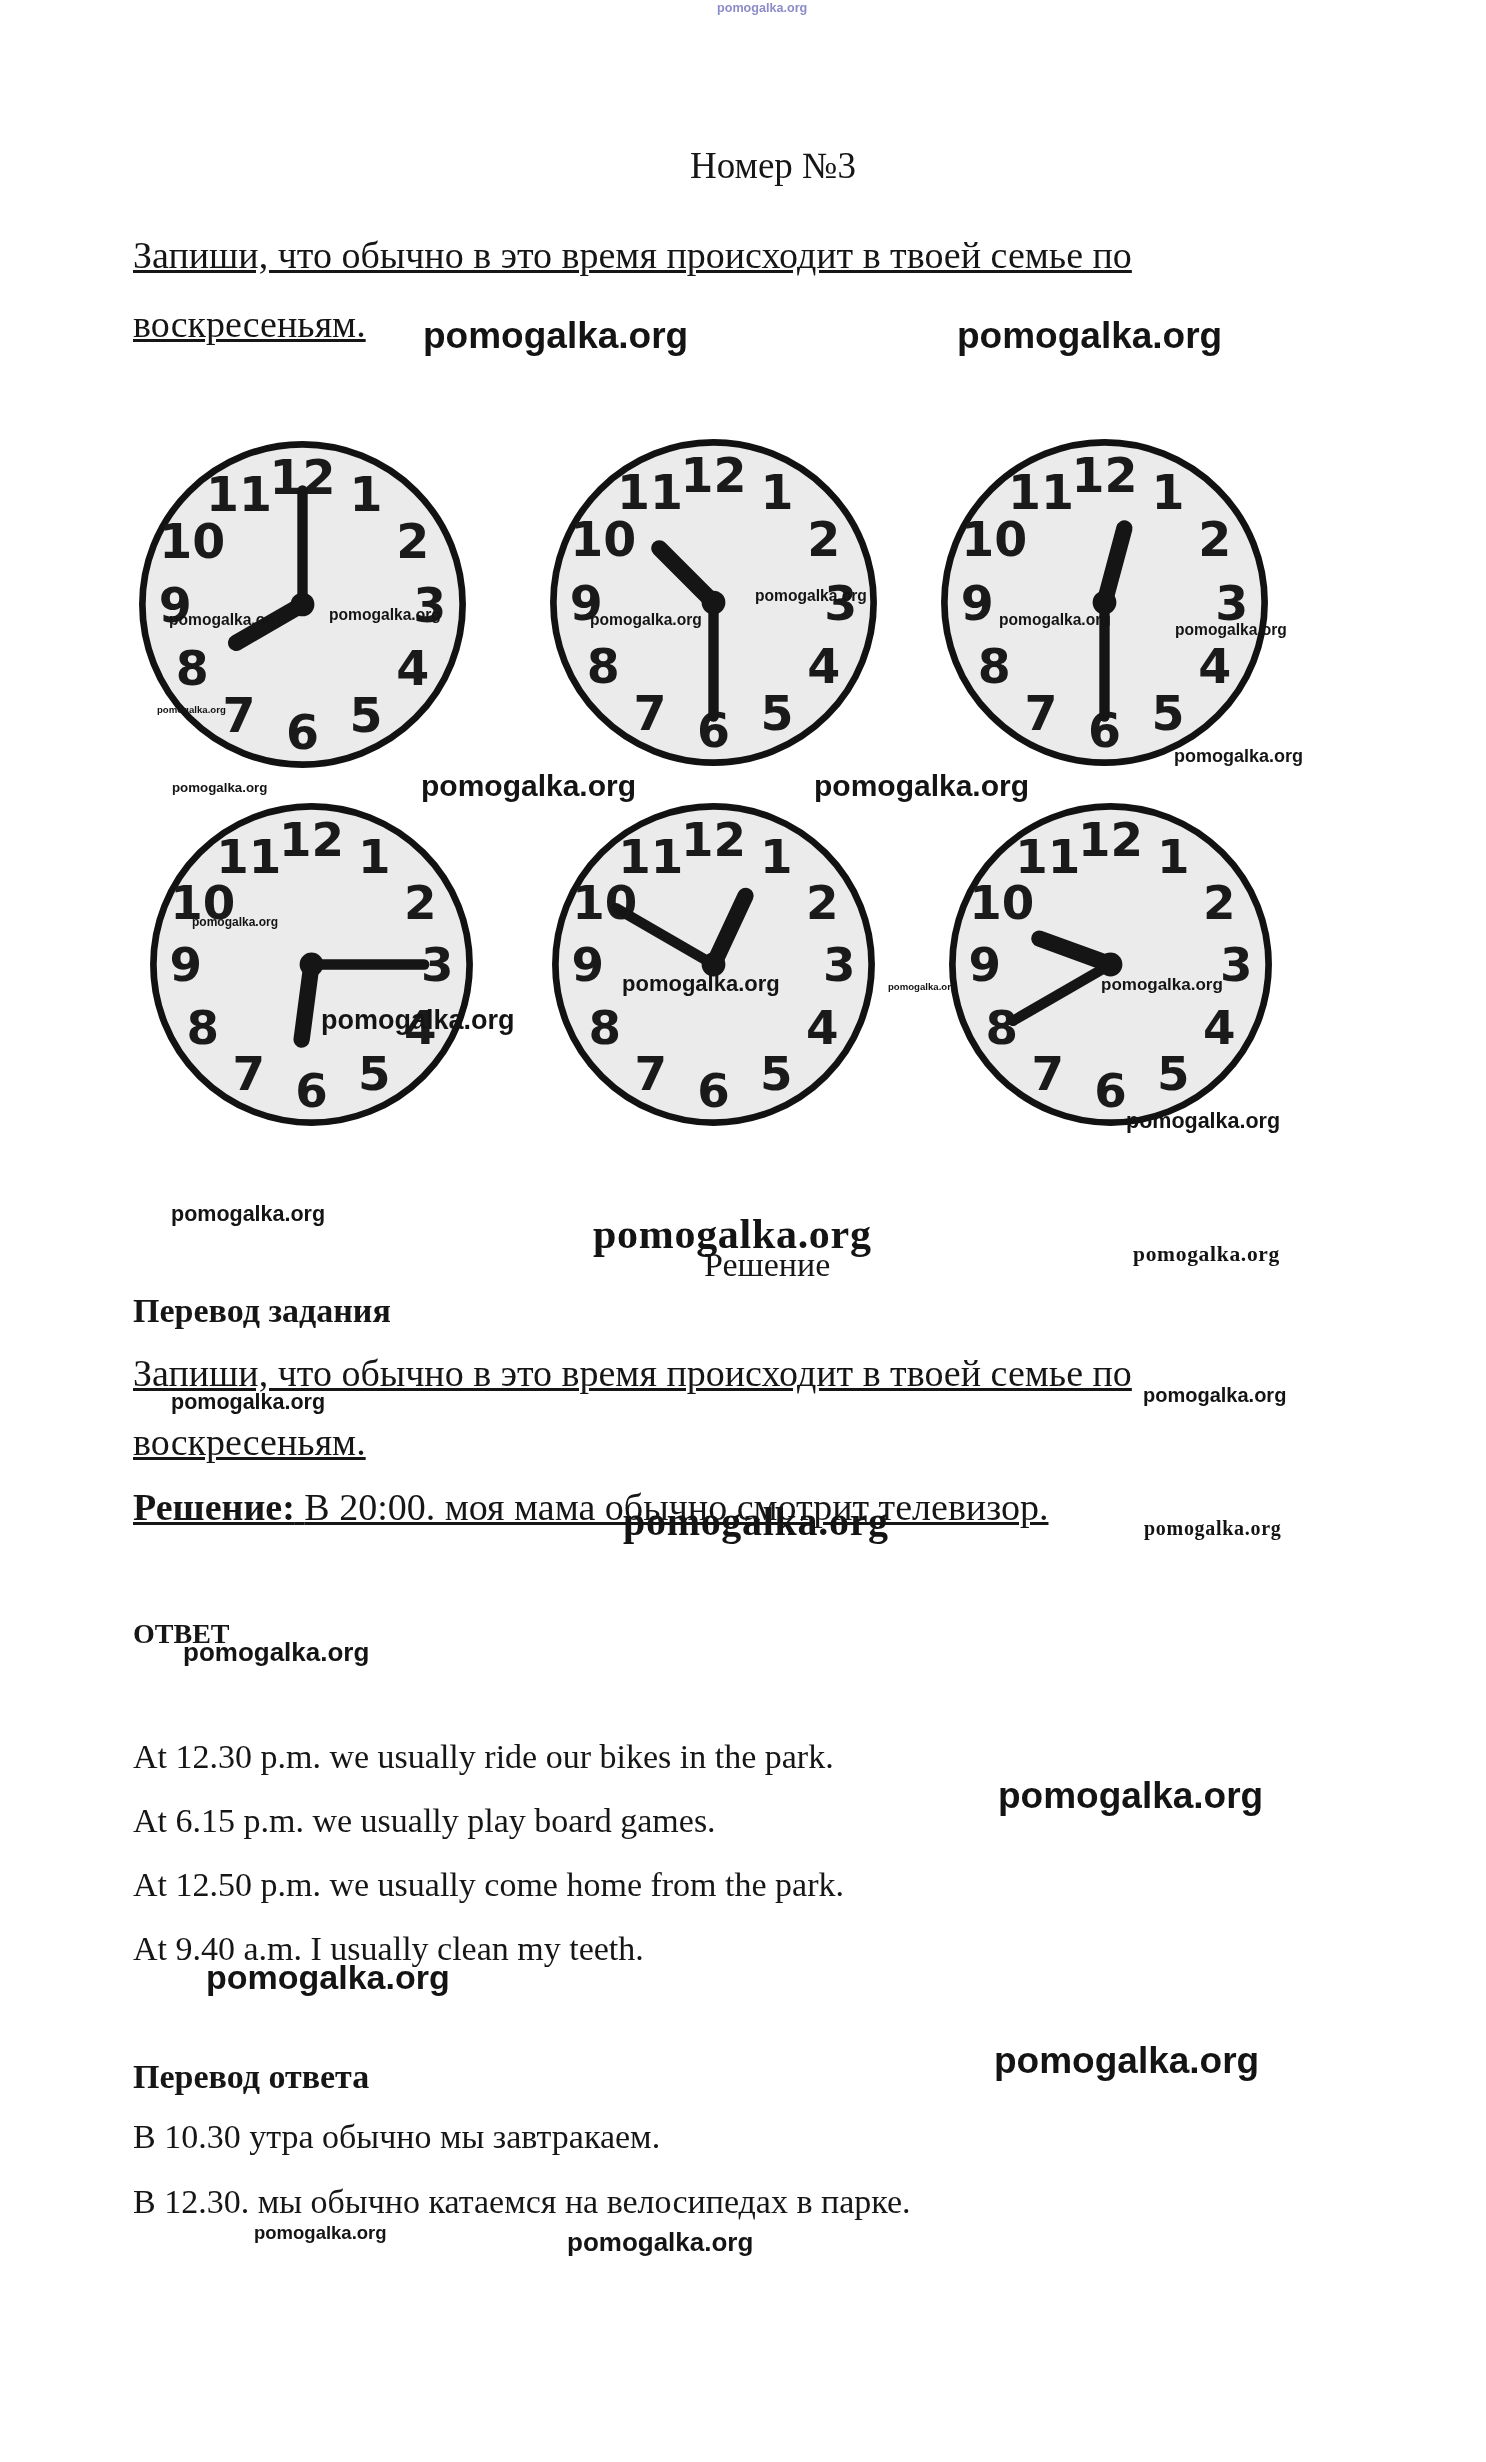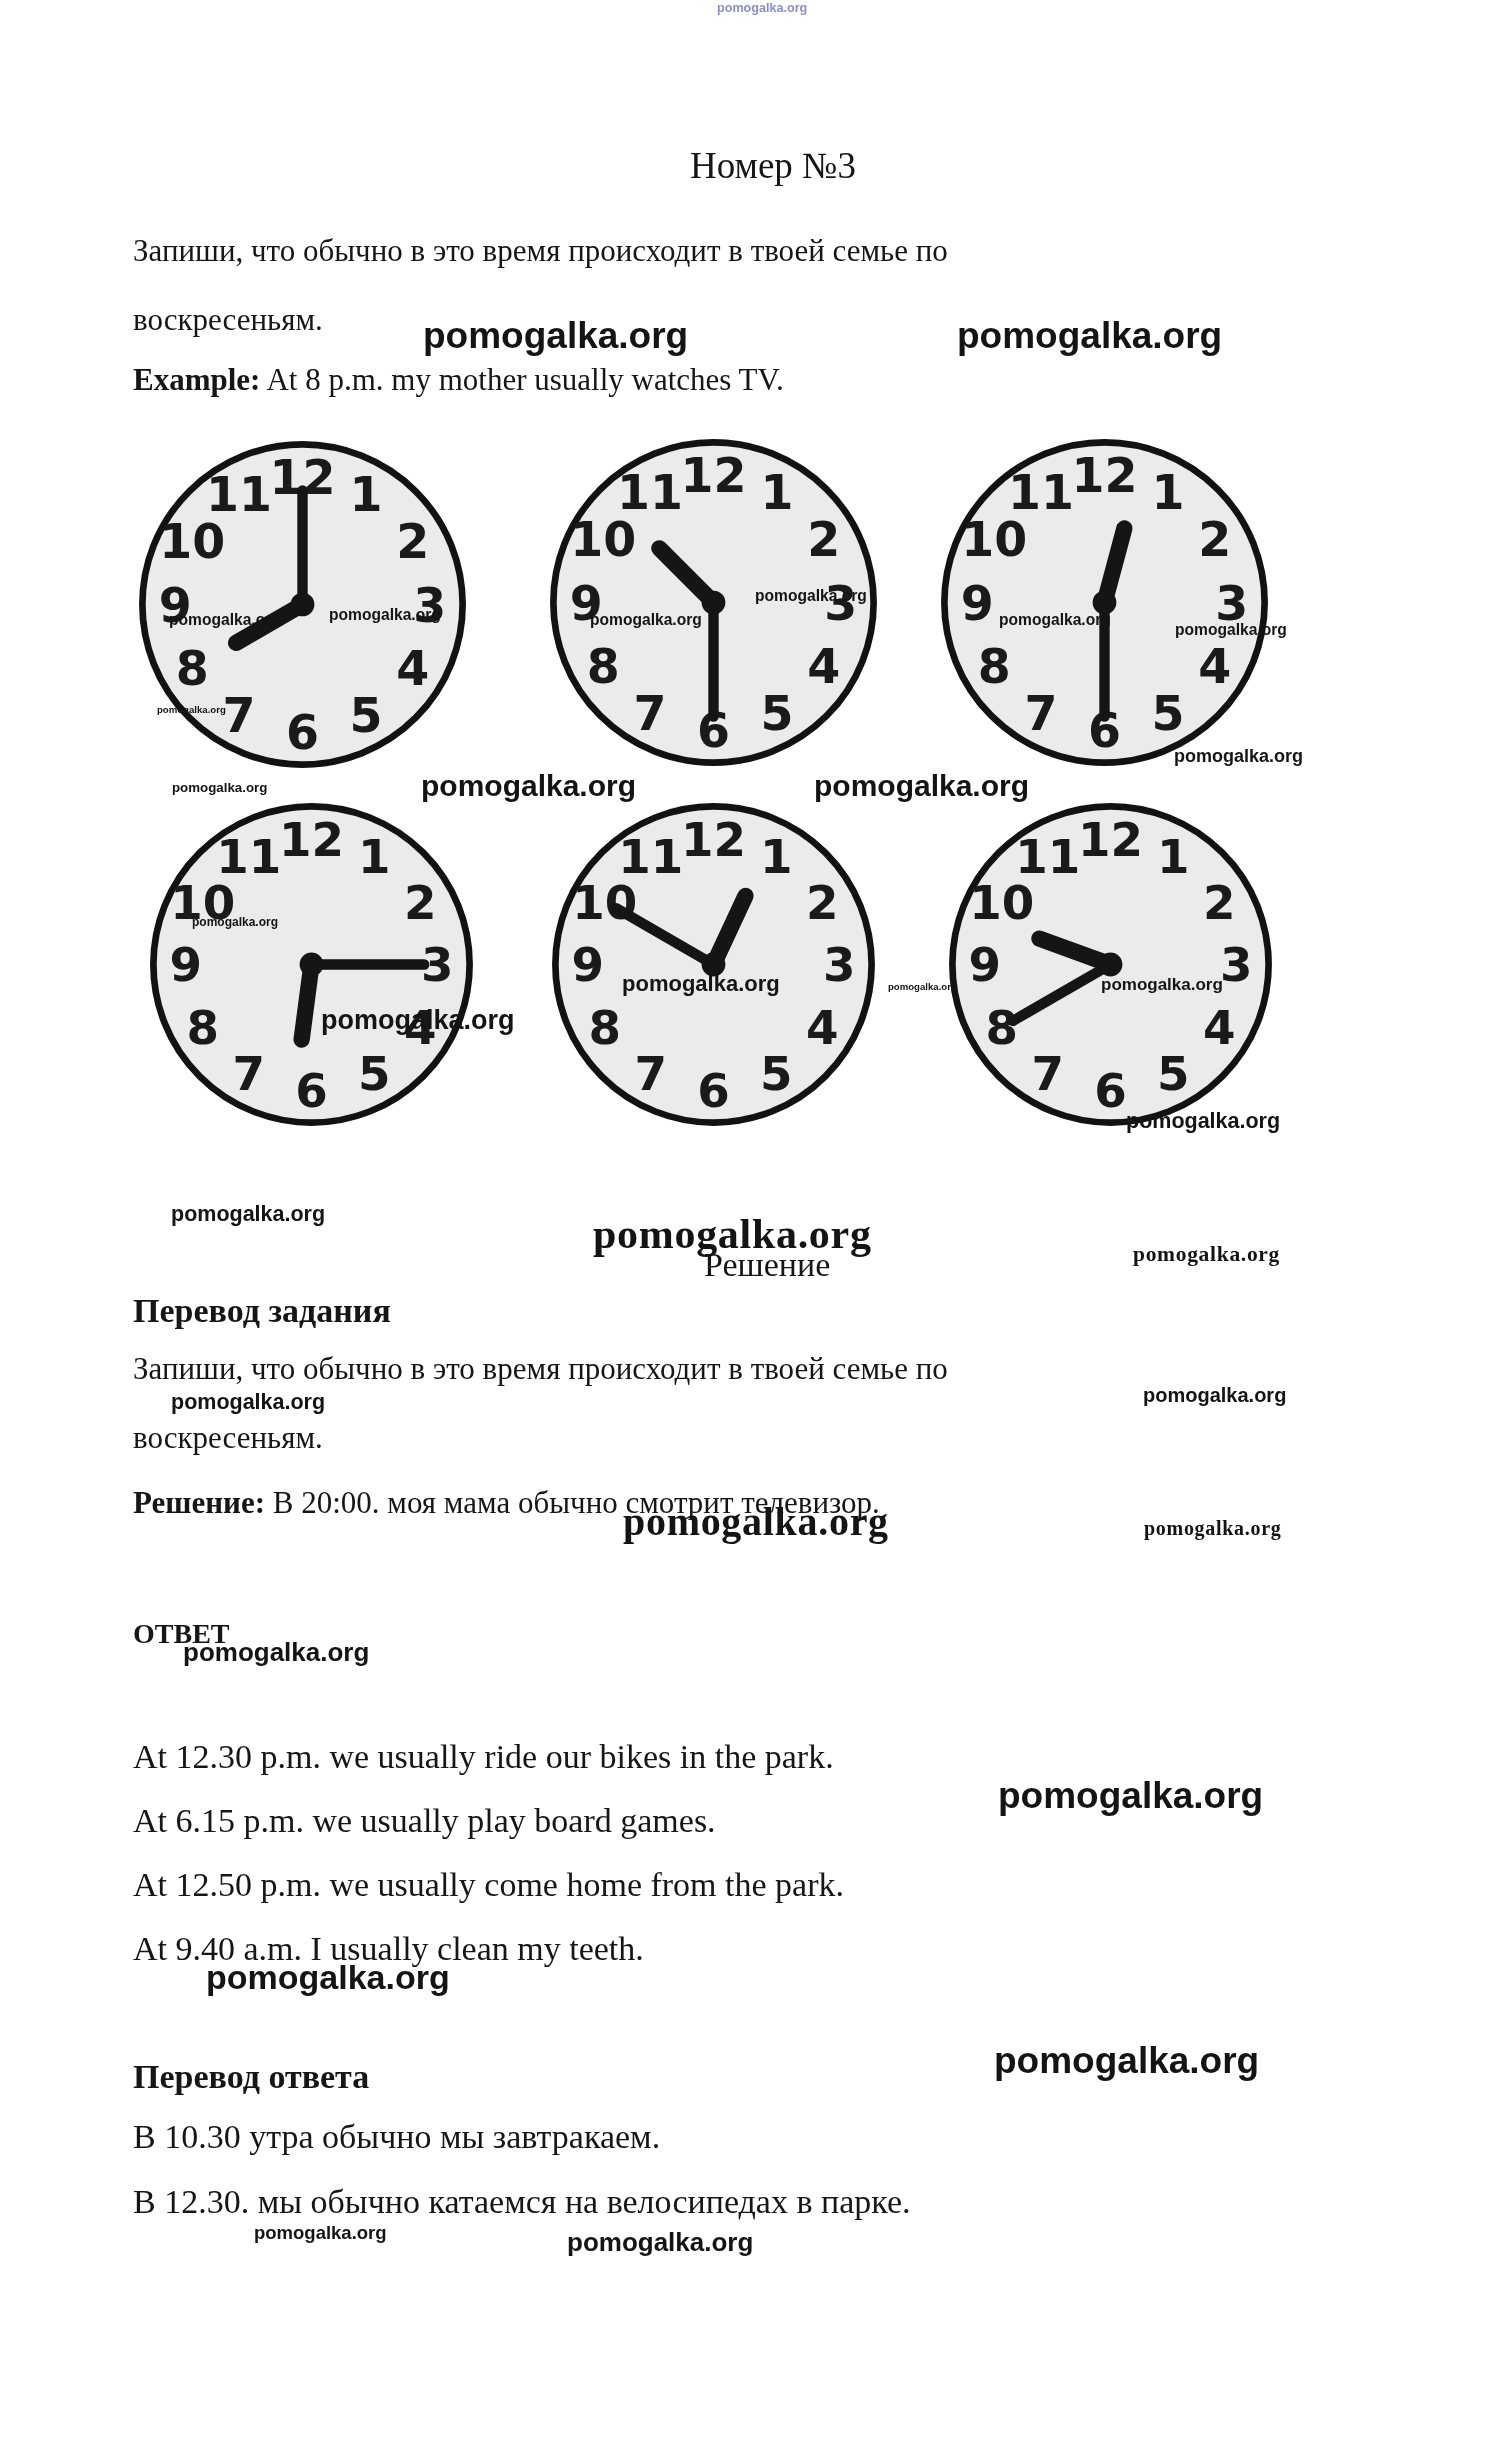--- a/index.html
+++ b/index.html
@@ -7,21 +7,21 @@
     position:relative;
     width:1487px;
     height:2462px;
     margin:0 auto;
     background:#ffffff;
     overflow:hidden;
     font-family:"Liberation Serif","DejaVu Serif",serif;
     color:#161616;
   }
   .abs { position:absolute; white-space:nowrap; line-height:1.12; }
-  .body-txt { font-size:31px; }
+  .body-txt { font-size:38px;text-decoration:underline; }
   .ans-txt  { font-size:34px; }
   .bold     { font-weight:bold; }
   .bold-it  { font-weight:bold; }
   .center-h { font-size:34px; }
   .wm {
     position:absolute;
     white-space:nowrap;
     color:#141414;
     line-height:1;
     margin-left:24px;
@@ -33,23 +33,20 @@
 </head>
 <body>
 
 <div class="page">
 
   <div class="abs bold-none" style="left:690px; top:145px; font-size:37px;">Номер №3</div>
 
   <div class="abs body-txt" style="left:133px; top:234px;">Запиши, что обычно в это время происходит в твоей семье по</div>
   <div class="abs body-txt" style="left:133px; top:303px;">воскресеньям.</div>
 
-  <div class="abs body-txt" style="left:133px; top:363px;">
-    <span class="bold">Example:</span><span> </span><span>At 8 p.m. my mother usually watches TV.</span>
-  </div>
 
   <div class="clock-layer">
       <svg width="341" height="341" viewBox="-230 -230 460 460" style="left: 132px; top: 434px;">
         <circle cx="0" cy="0" r="216" fill="#ebebeb" stroke="#121212" stroke-width="9"></circle>
         <text x="85.8" y="-148.6" dy="0.36em" text-anchor="middle" fill="#1a1a1a" font-family="&quot;DejaVu Sans&quot;,&quot;Liberation Sans&quot;,sans-serif" font-weight="bold" font-size="64">1</text>
         <text x="148.6" y="-85.8" dy="0.36em" text-anchor="middle" fill="#1a1a1a" font-family="&quot;DejaVu Sans&quot;,&quot;Liberation Sans&quot;,sans-serif" font-weight="bold" font-size="64">2</text>
         <text x="171.6" y="-0.0" dy="0.36em" text-anchor="middle" fill="#1a1a1a" font-family="&quot;DejaVu Sans&quot;,&quot;Liberation Sans&quot;,sans-serif" font-weight="bold" font-size="64">3</text>
         <text x="148.6" y="85.8" dy="0.36em" text-anchor="middle" fill="#1a1a1a" font-family="&quot;DejaVu Sans&quot;,&quot;Liberation Sans&quot;,sans-serif" font-weight="bold" font-size="64">4</text>
         <text x="85.8" y="148.6" dy="0.36em" text-anchor="middle" fill="#1a1a1a" font-family="&quot;DejaVu Sans&quot;,&quot;Liberation Sans&quot;,sans-serif" font-weight="bold" font-size="64">5</text>
         <text x="0.0" y="171.6" dy="0.36em" text-anchor="middle" fill="#1a1a1a" font-family="&quot;DejaVu Sans&quot;,&quot;Liberation Sans&quot;,sans-serif" font-weight="bold" font-size="64">6</text>

